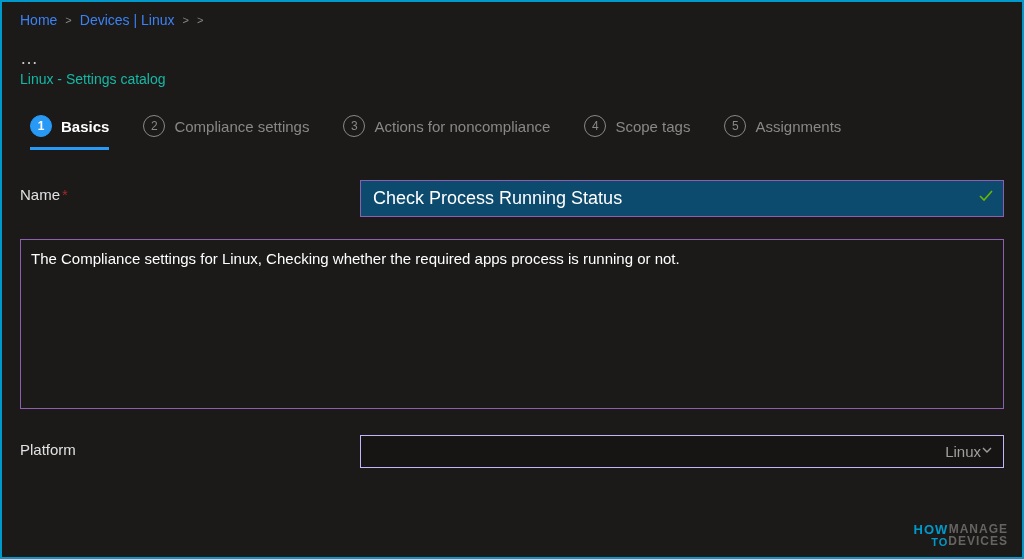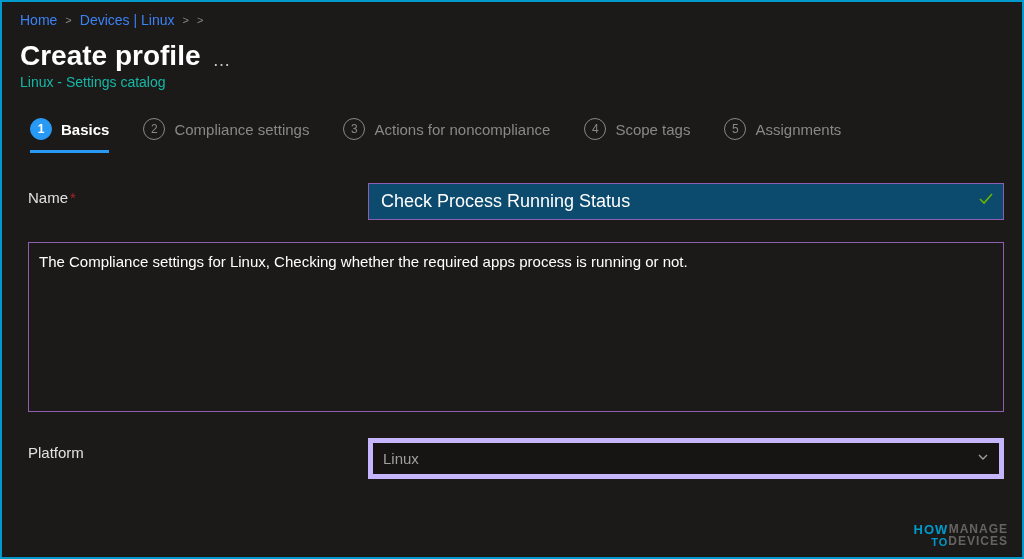--- a/index.html
+++ b/index.html
@@ -79,21 +79,20 @@
       color: #8a8886;
     }
     .tab.active .step-circle {
       background: #2899f5;
       border-color: #2899f5;
       color: #fff;
       font-weight: 600;
     }
     .form {
       padding: 30px 18px 0 18px;
-      margin-left: 8px;
     }
     .form-row {
       display: flex;
       align-items: flex-start;
       margin-bottom: 22px;
     }
     .form-label {
       width: 340px;
       font-size: 15px;
       color: #e1e1e1;
@@ -130,29 +129,29 @@
       font-size: 15px;
       padding: 8px 10px;
       resize: none;
       outline: none;
       font-family: inherit;
       line-height: 1.4;
     }
     .select {
       width: 100%;
       background: #161514;
-      border: 5px solid #c4b5fd;
+      border: 1px solid #c4b5fd;
       color: #a19f9d;
       font-size: 15px;
       padding: 7px 10px;
       outline: none;
       appearance: none;
       cursor: default;
       display: flex;
-      justify-content: space-between;
+      justify-content: flex-end;
       align-items: center;
     }
     .chevron {
       color: #a19f9d;
       font-size: 12px;
     }
     .watermark {
       position: absolute;
       bottom: 10px;
       right: 14px;
@@ -176,21 +175,20 @@
 
 <div class="breadcrumb">
   <a>Home</a>
   <span class="sep">&gt;</span>
   <a>Devices | Linux</a>
   <span class="sep">&gt;</span>
   <span class="sep">&gt;</span>
 </div>
 
 <div class="page-header">
-  <h1 class="page-title">Create profile</h1>
   <span class="more-icon">…</span>
 </div>
 <div class="page-subtitle">Linux - Settings catalog</div>
 
 <div class="tabs">
   <div class="tab active">
     <span class="step-circle">1</span>
     <span>Basics</span>
   </div>
   <div class="tab">

